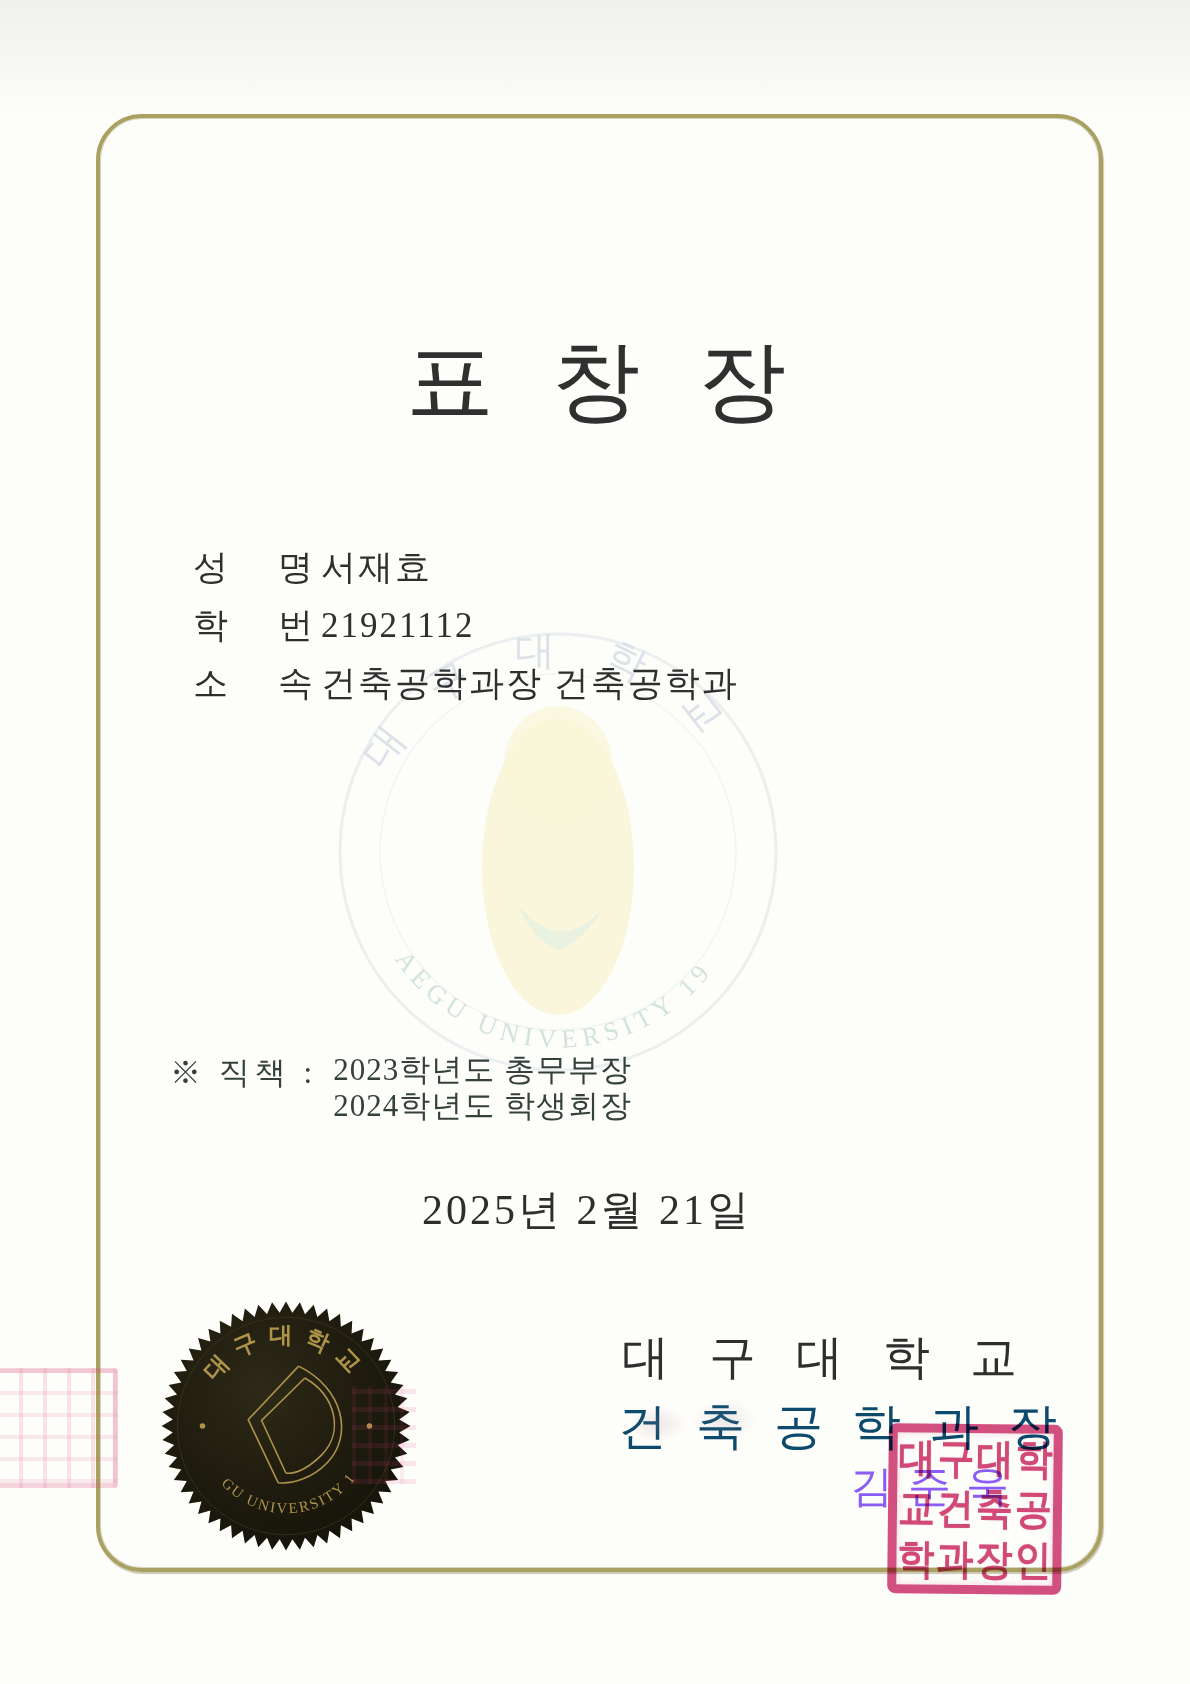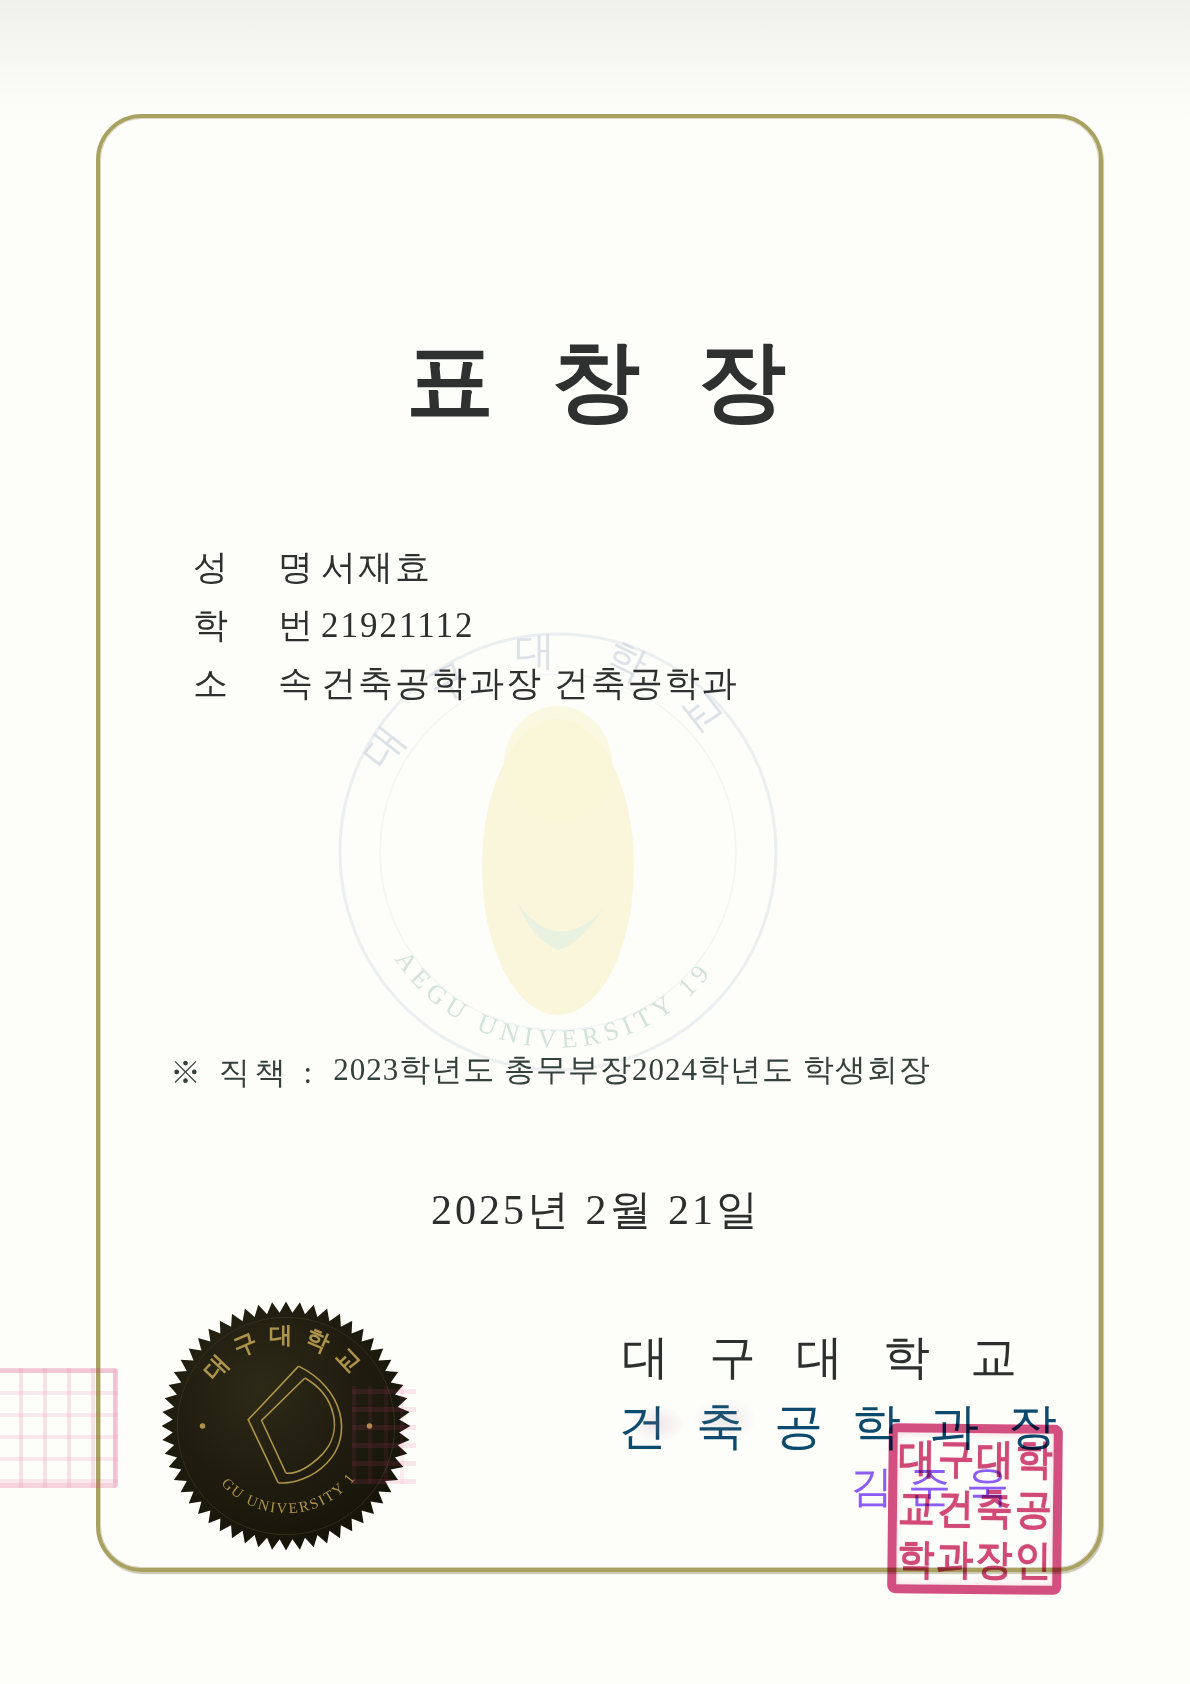--- a/index.html
+++ b/index.html
@@ -16,44 +16,44 @@
   .frame{
     position:absolute;left:96px;top:114px;width:999px;height:1450px;
     border:4px solid #a9a162;border-radius:46px;
     box-shadow:inset 0 0 0 1px rgba(150,140,80,.35), 1px 2px 1px rgba(110,100,55,.35);
   }
   .doc-number{
     position:absolute;left:160px;top:224px;font-size:31px;letter-spacing:1px;color:#393d3c;
   }
   .title{
     position:absolute;left:96px;top:322px;width:1000px;margin:0;
-    text-align:center;font-size:88px;font-weight:700;color:#2e3130;
+    text-align:center;font-size:88px;font-weight:400;color:#2e3130;
     letter-spacing:58px;text-indent:58px;
   }
   
   .fields{position:absolute;left:193px;top:544px;}
   .field-row{display:flex;align-items:baseline;height:58px;font-size:35px;}
   .f-label{display:flex;justify-content:space-between;width:120px;}
   .f-value{margin-left:8px;letter-spacing:2px;}
   
   .watermark{position:absolute;left:318px;top:612px;opacity:.55;pointer-events:none;}
   
   .body-text{
     position:absolute;left:130px;top:776px;width:932px;
     font-size:39px;line-height:67px;color:#2b2e2d;letter-spacing:.5px;
   }
   .jline{text-align:justify;text-align-last:justify;}
   .indent{padding-left:98px;}
   
   .note{position:absolute;left:170px;top:1052px;display:flex;font-size:31px;color:#33403c;justify-content:flex-end;}
   .note-prefix{letter-spacing:5px;margin-right:16px;white-space:nowrap;}
-  .note-lines{display:flex;flex-direction:row;line-height:36px;letter-spacing:1px;}
+  .note-lines{display:flex;flex-direction:column;line-height:36px;letter-spacing:1px;}
   
   .date-line{
-    position:absolute;left:96px;top:1182px;width:1000px;text-align:center;
+    position:absolute;left:87px;top:1182px;width:1000px;text-align:center;
     font-size:42px;letter-spacing:3px;color:#2c2f2e;
   }
   
   .sig-org{position:absolute;left:622px;top:1326px;font-size:47px;letter-spacing:40px;white-space:nowrap;color:#2c2f2e;}
   .sig-title{position:absolute;left:618px;top:1394px;font-size:49px;letter-spacing:29px;white-space:nowrap;color:#0c4a6e;}
   .sig-name{position:absolute;left:850px;top:1458px;font-size:43px;letter-spacing:15px;white-space:nowrap;color:#8b5cf6;}
   
   .red-stamp{
     position:absolute;left:888px;top:1424px;width:156px;height:152px;
     border:9px solid #d14177;border-radius:8px;

